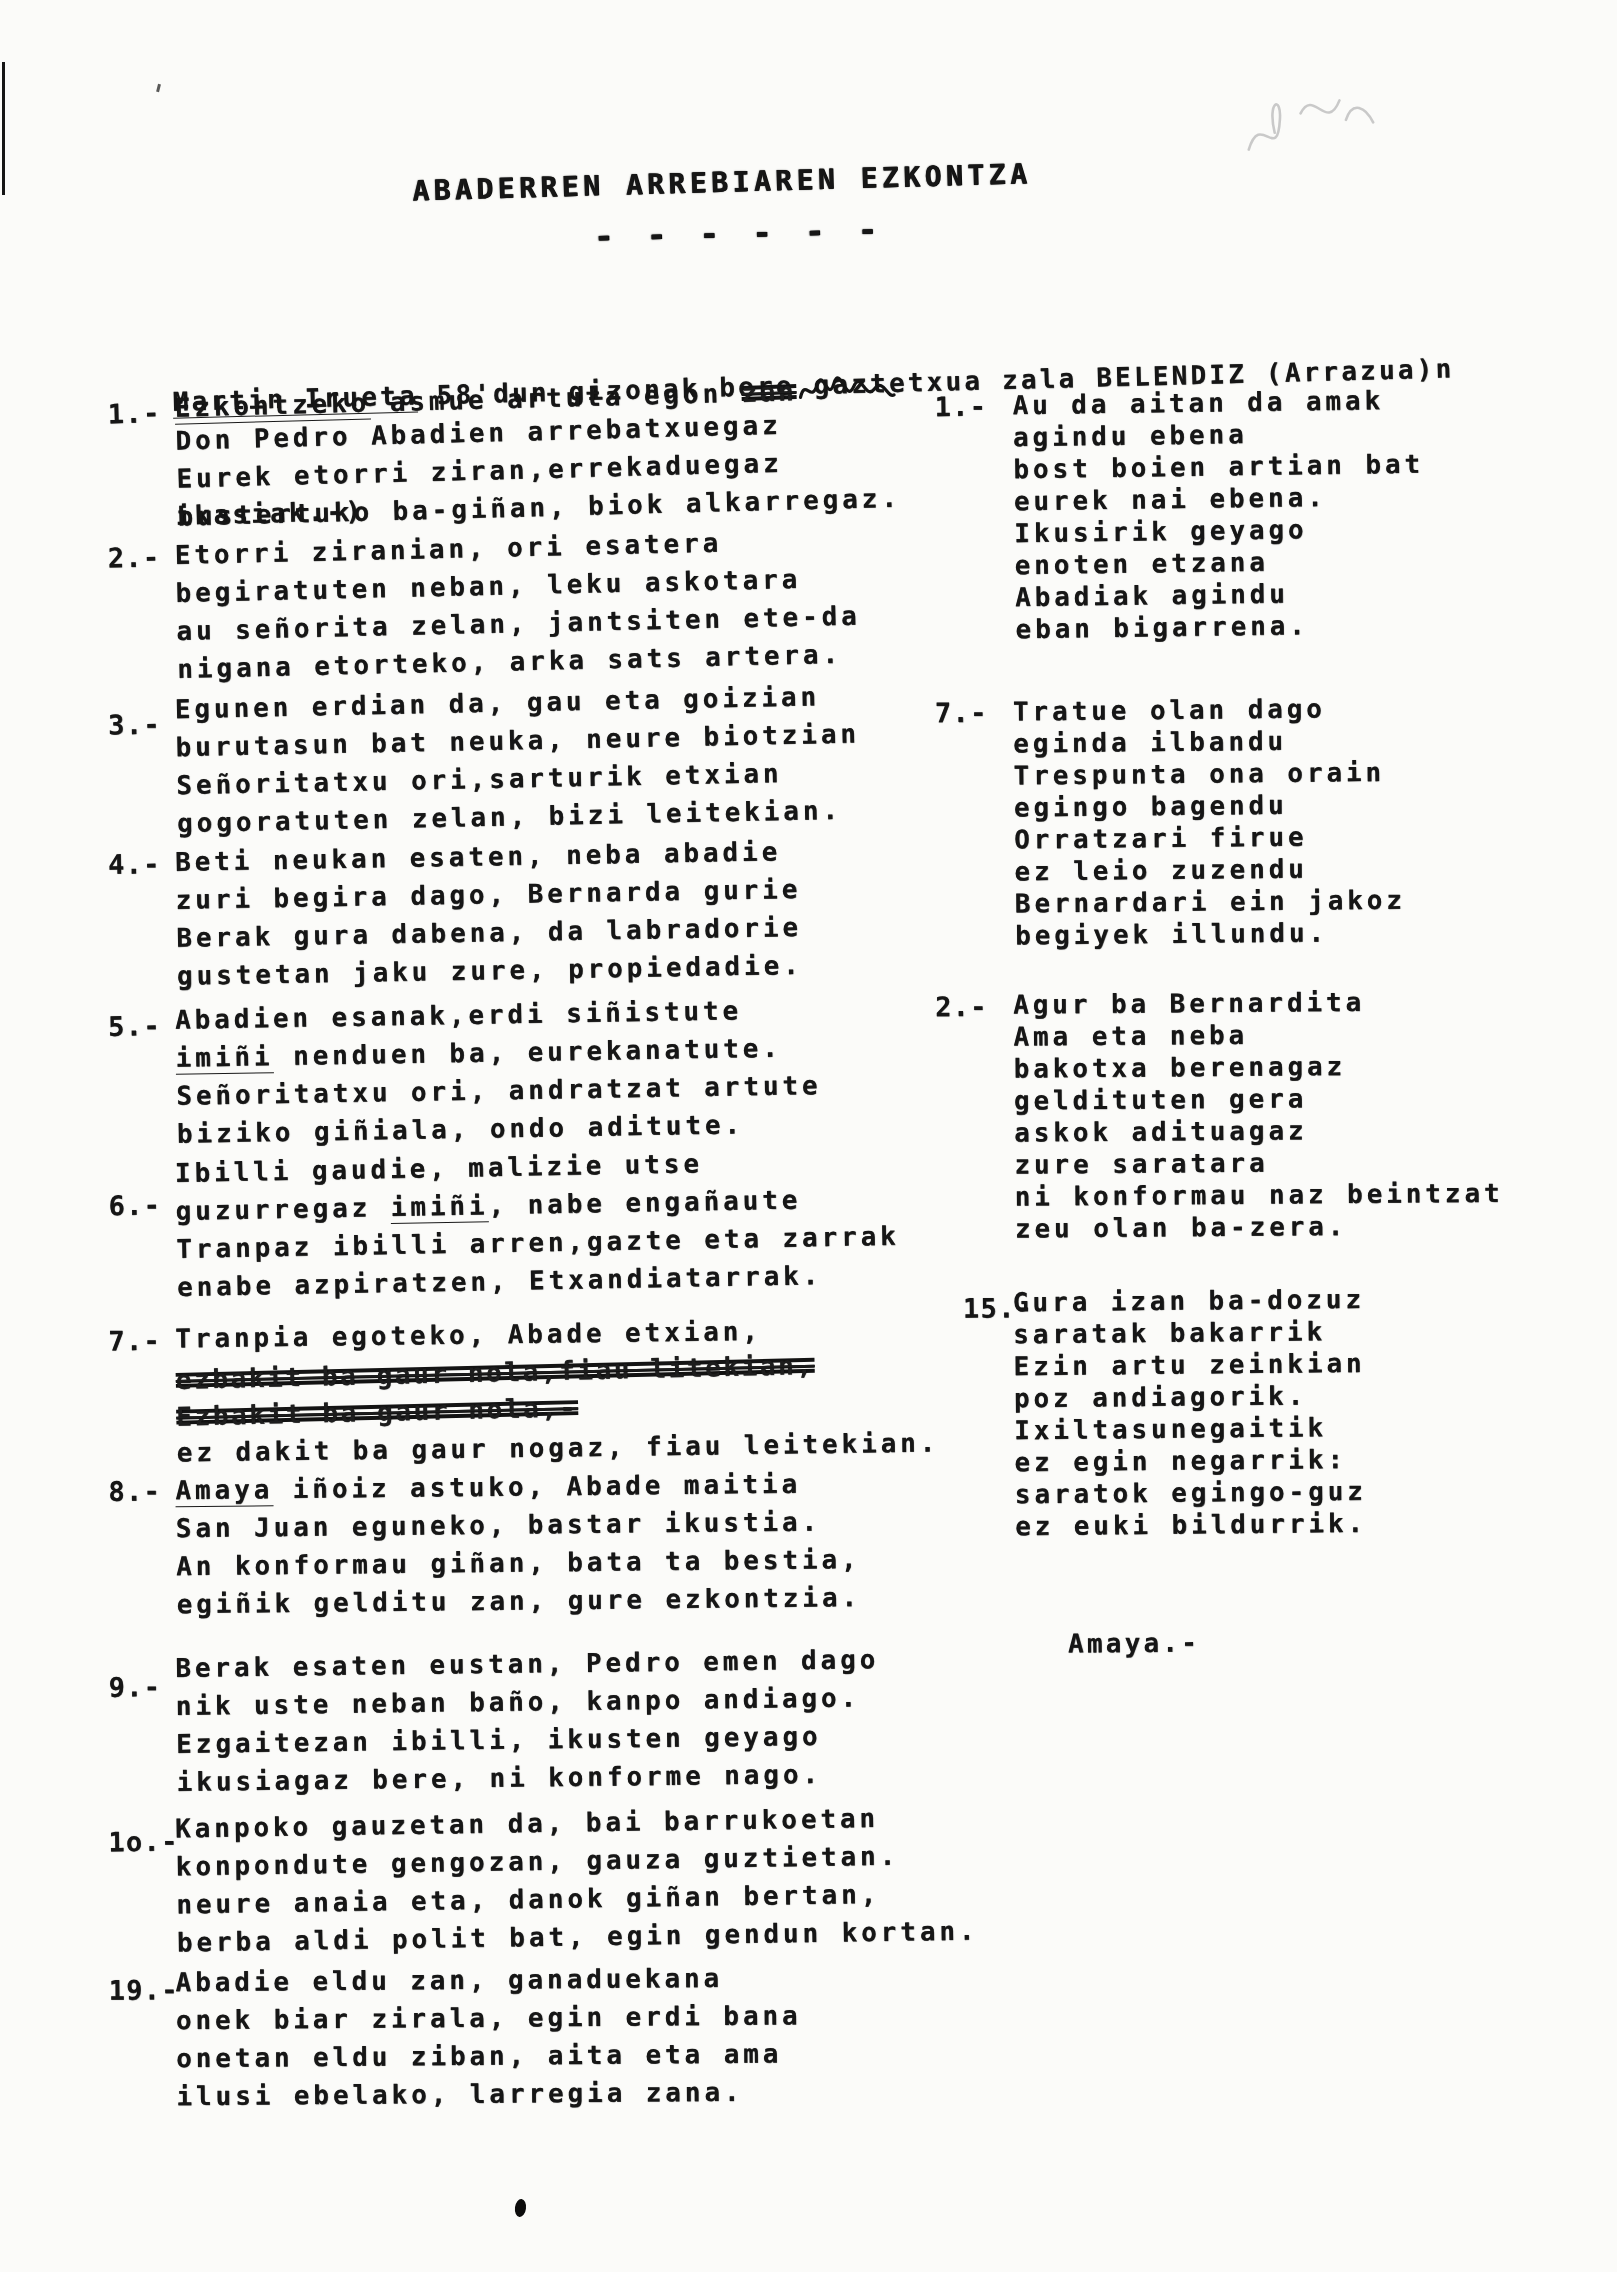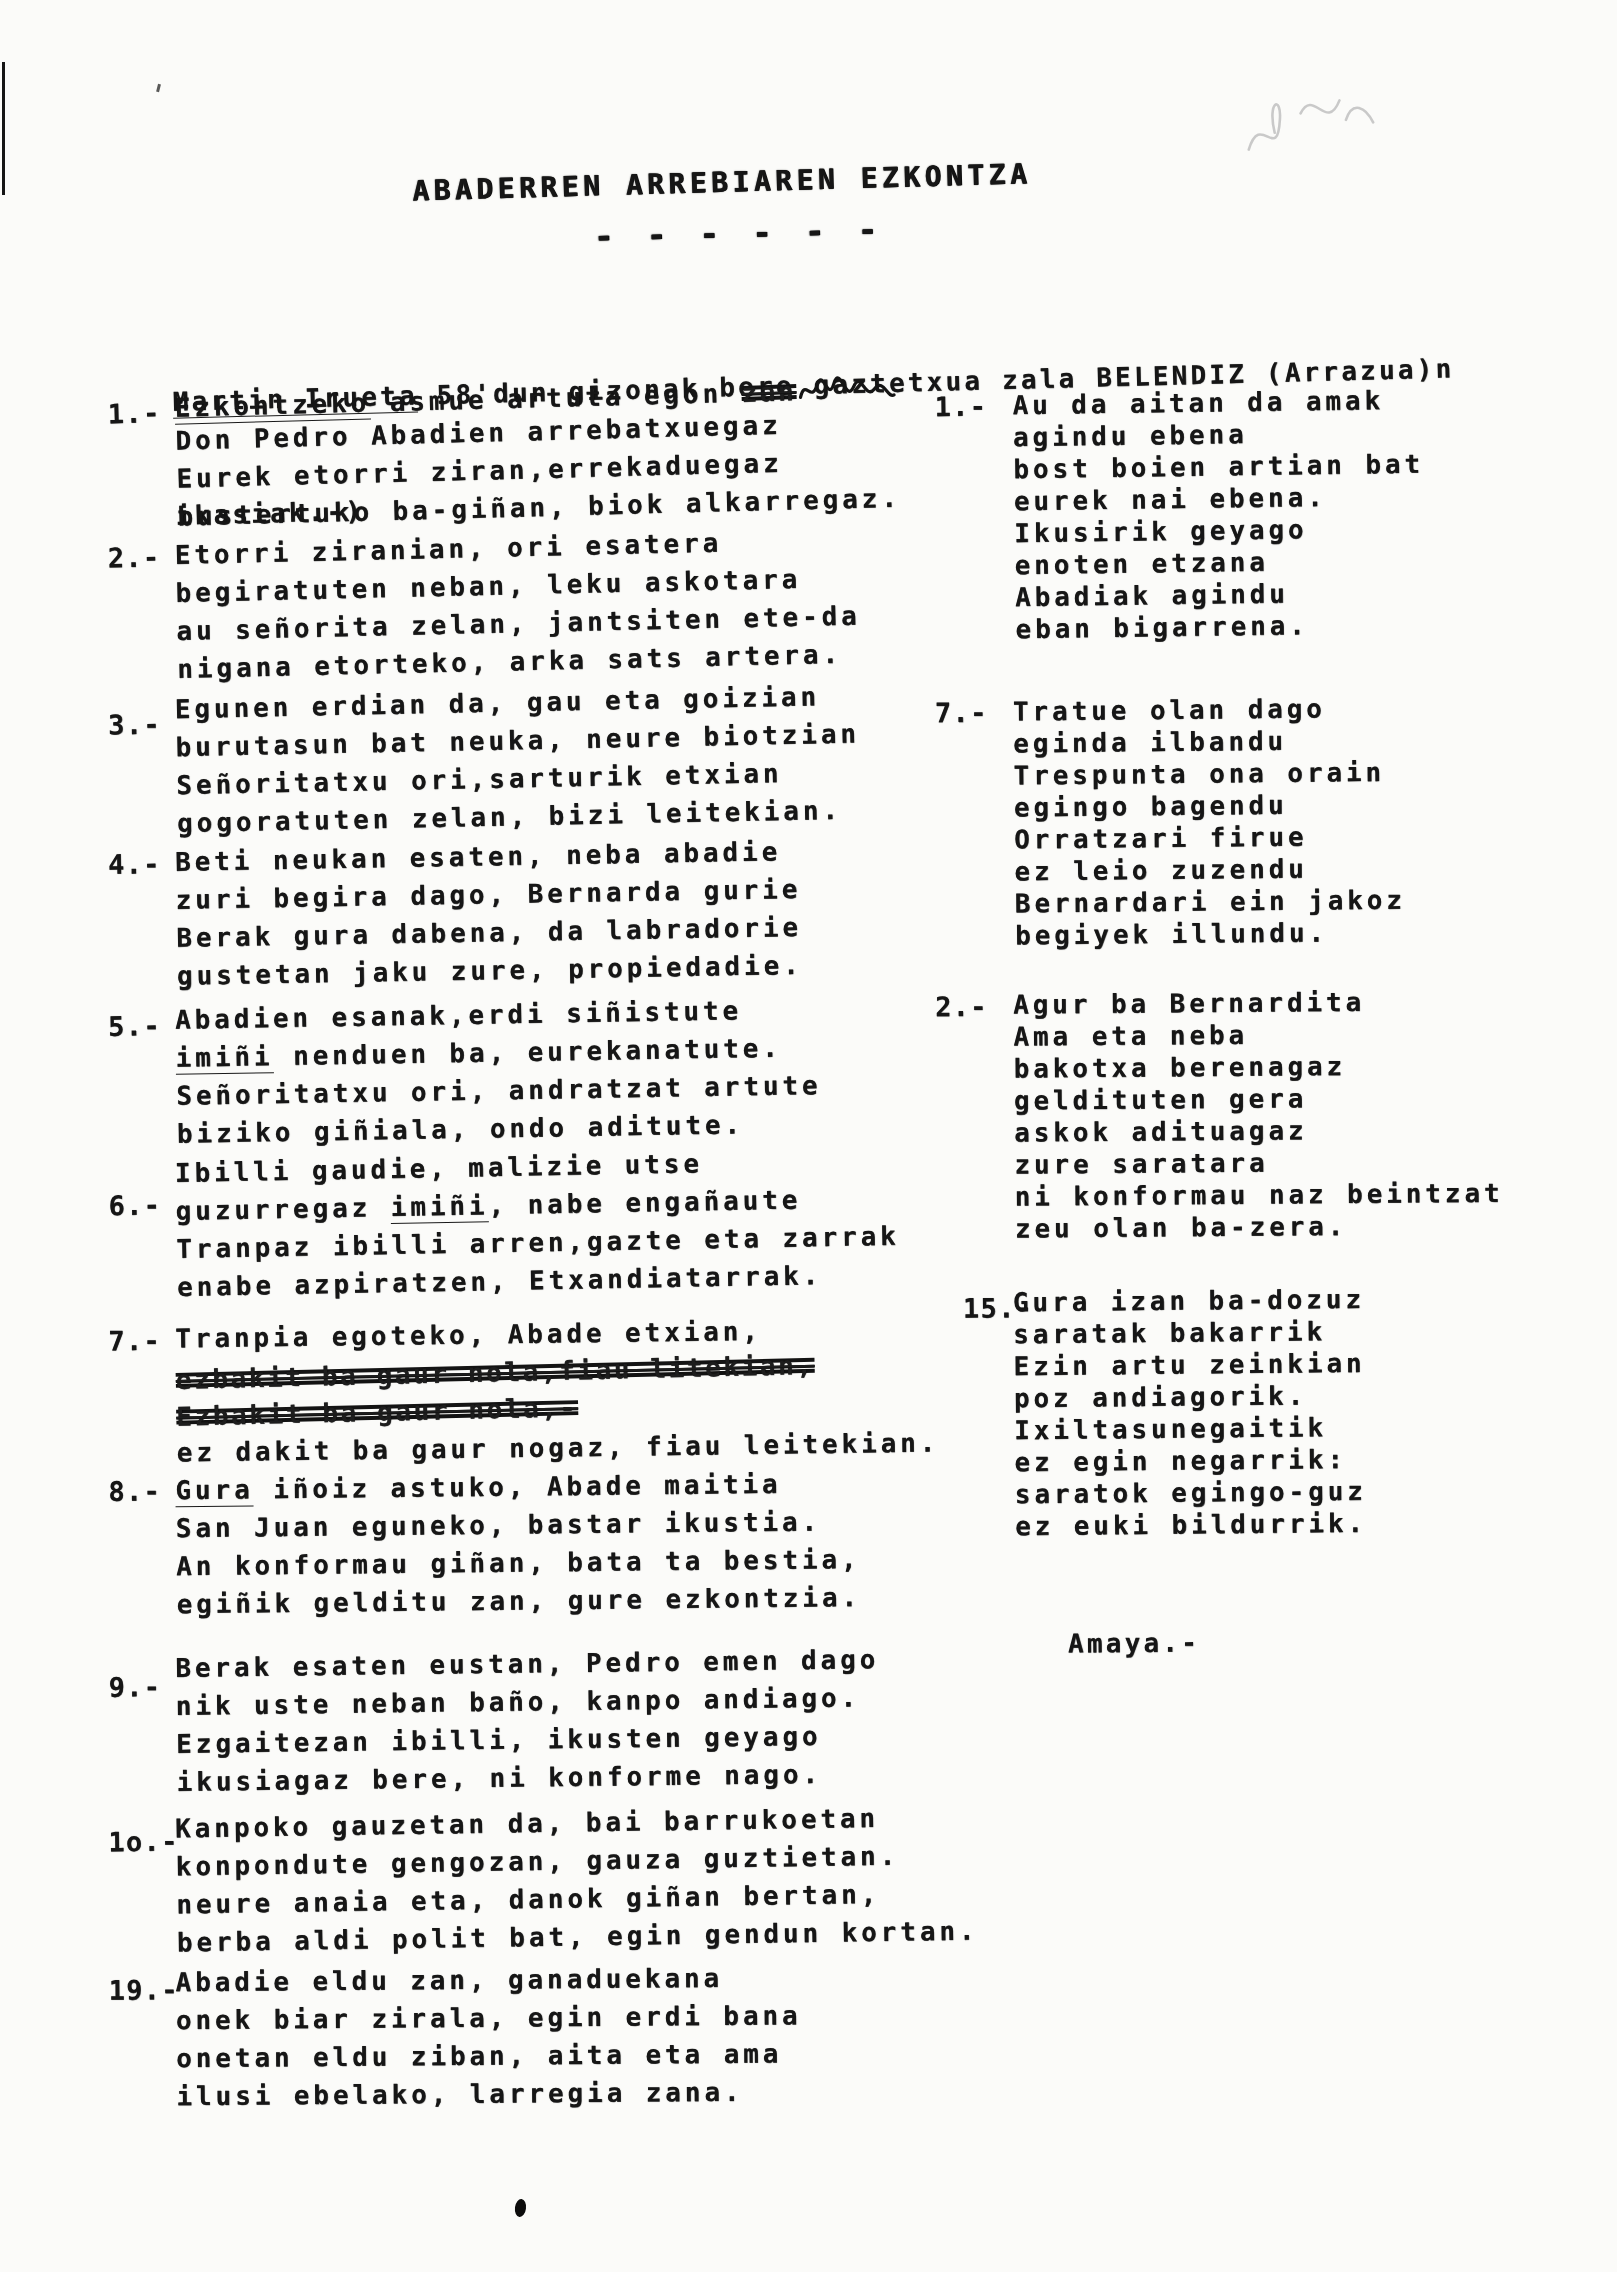--- a/index.html
+++ b/index.html
@@ -159,21 +159,21 @@
         <div class="lines">
           <div class="line">Tranpia egoteko, Abade etxian,</div>
           <div class="line"><span class="struck">ezbakit ba gaur nola,fiau litekian,</span></div>
           <div class="line"><span class="struck">Ezbakit ba gaur nola,-</span></div>
           <div class="line">ez dakit ba gaur nogaz, fiau leitekian.</div>
         </div>
       </div>
       <div class="stanza col-left" style="left: 109px; top: 1472px; transform: rotate(-0.6deg);">
         <span class="num" style="top: 0px;">8.-</span>
         <div class="lines">
-          <div class="line"><span class="u">Gura</span><span> iñoiz astuko, Abade maitia</span></div>
+          <div class="line"><span class="u">Amaya</span><span> iñoiz astuko, Abade maitia</span></div>
           <div class="line">San Juan eguneko, bastar ikustia.</div>
           <div class="line">An konformau giñan, bata ta bestia,</div>
           <div class="line">egiñik gelditu zan, gure ezkontzia.</div>
         </div>
       </div>
       <div class="stanza col-left" style="left: 109px; top: 1649px; transform: rotate(-0.7deg);">
         <span class="num" style="top: 18px;">9.-</span>
         <div class="lines">
           <div class="line">Berak esaten eustan, Pedro emen dago</div>
           <div class="line">nik uste neban baño, kanpo andiago.</div>

